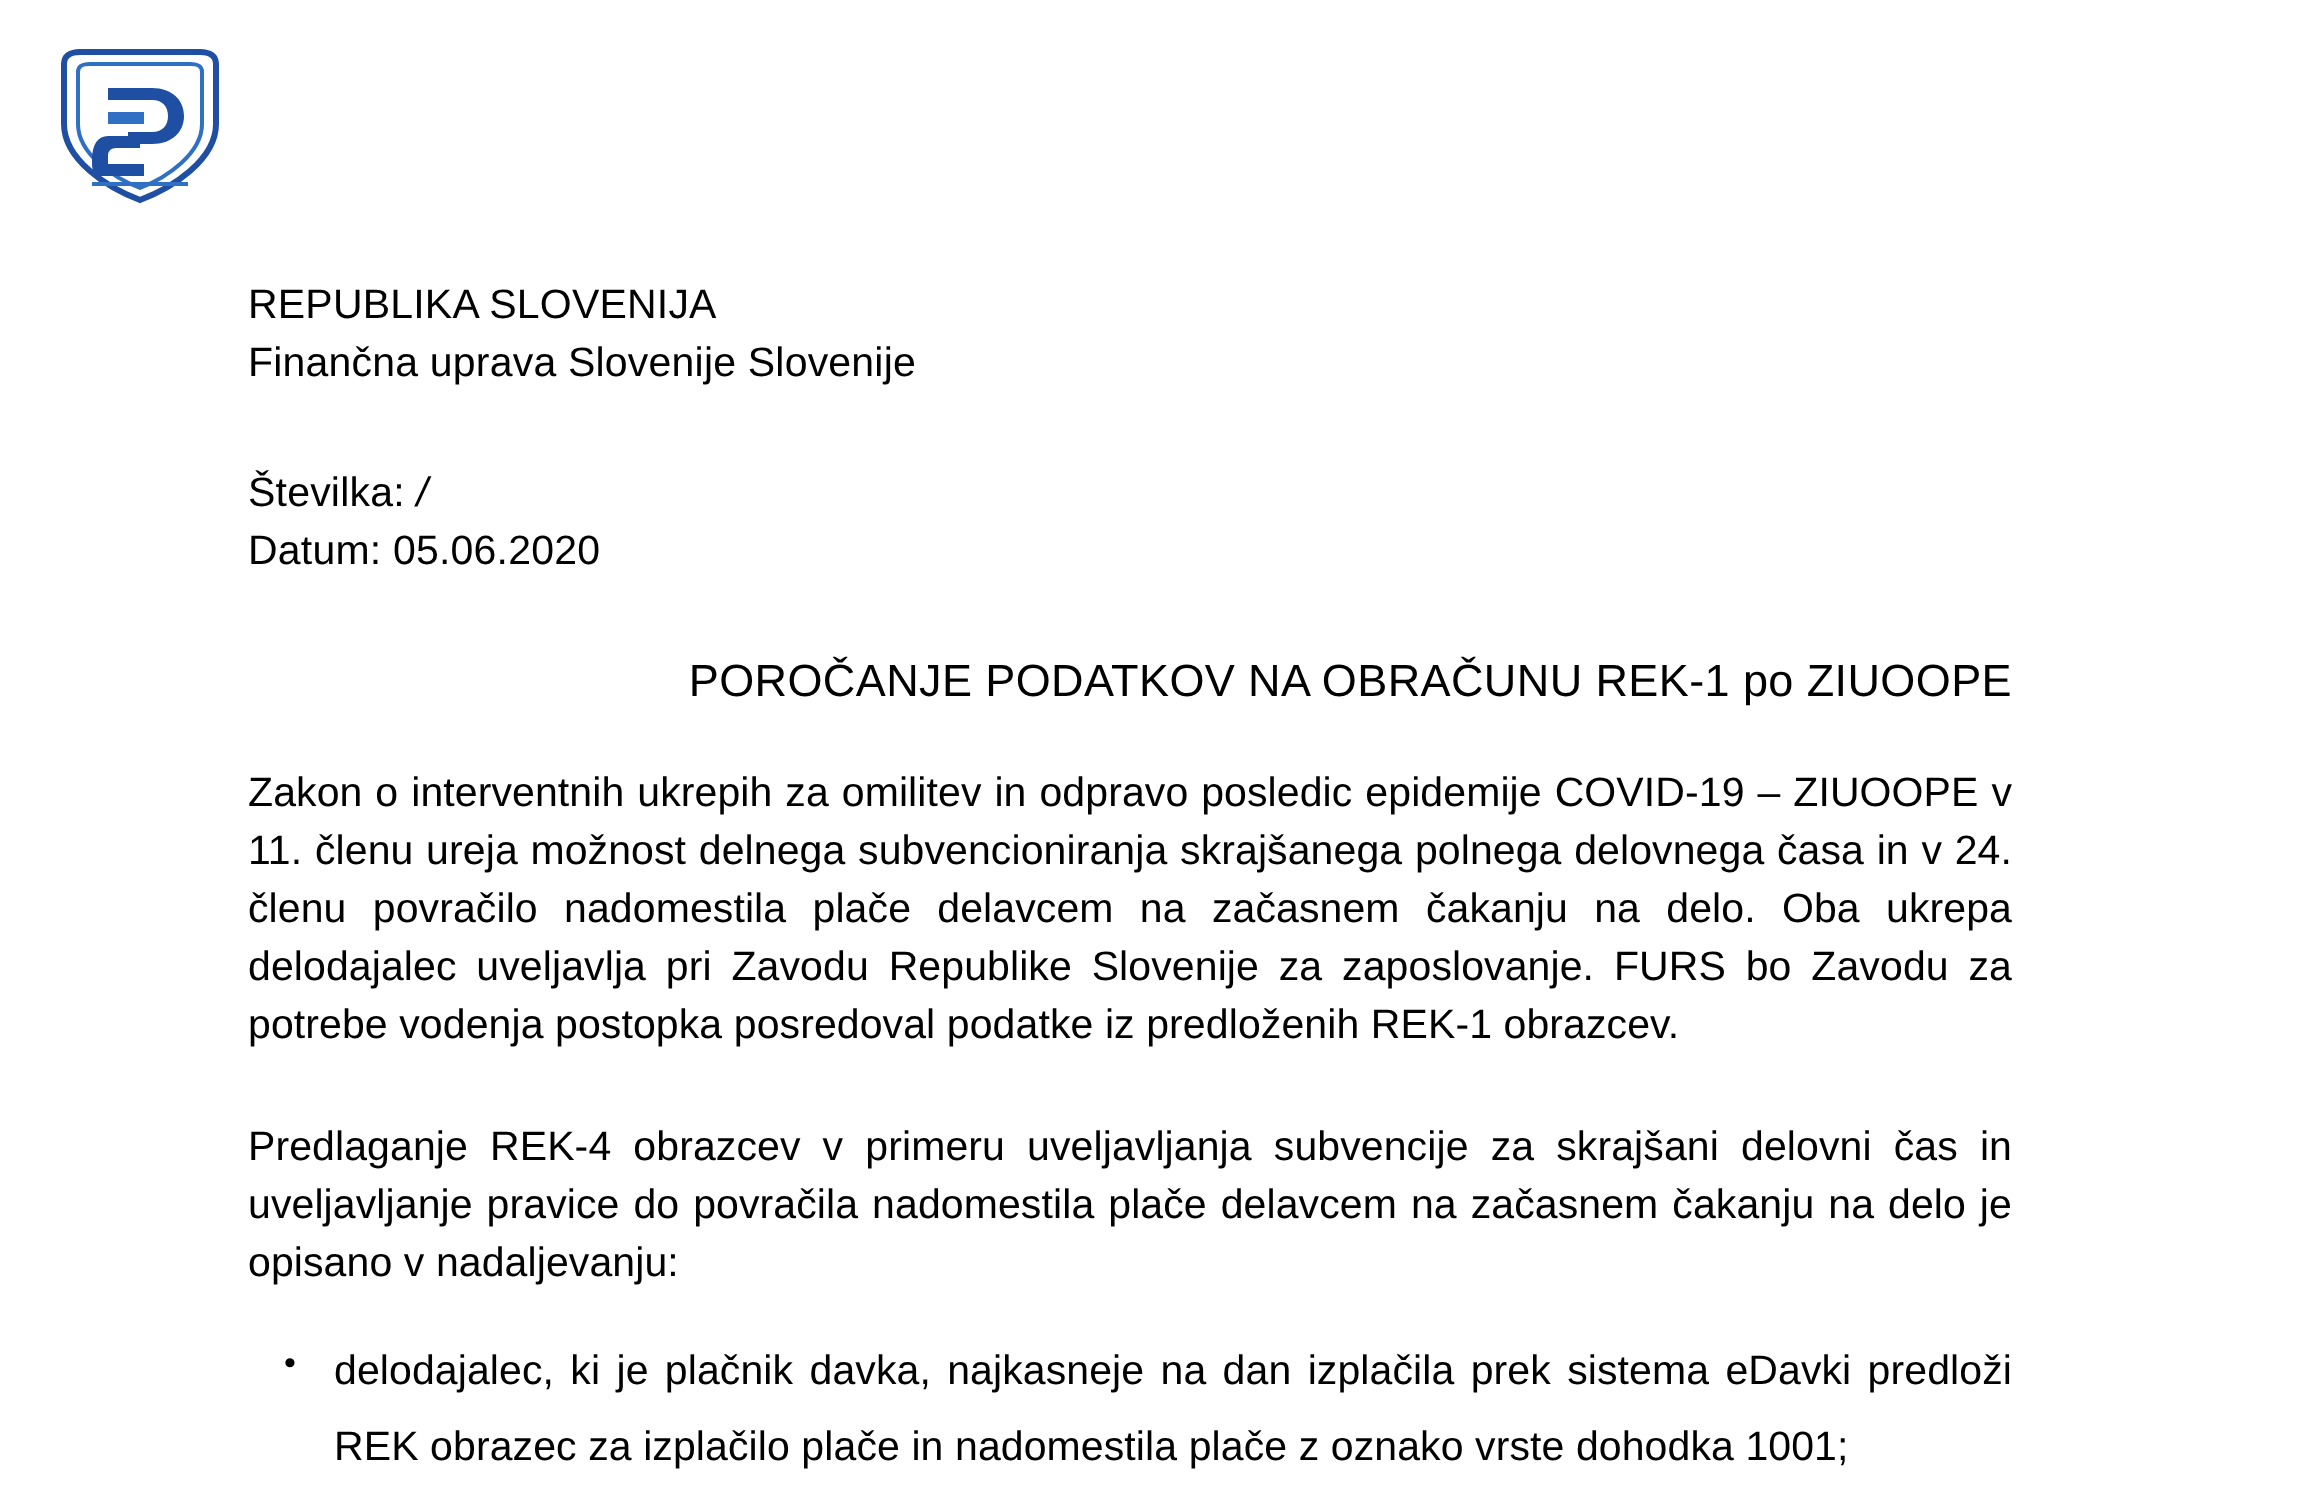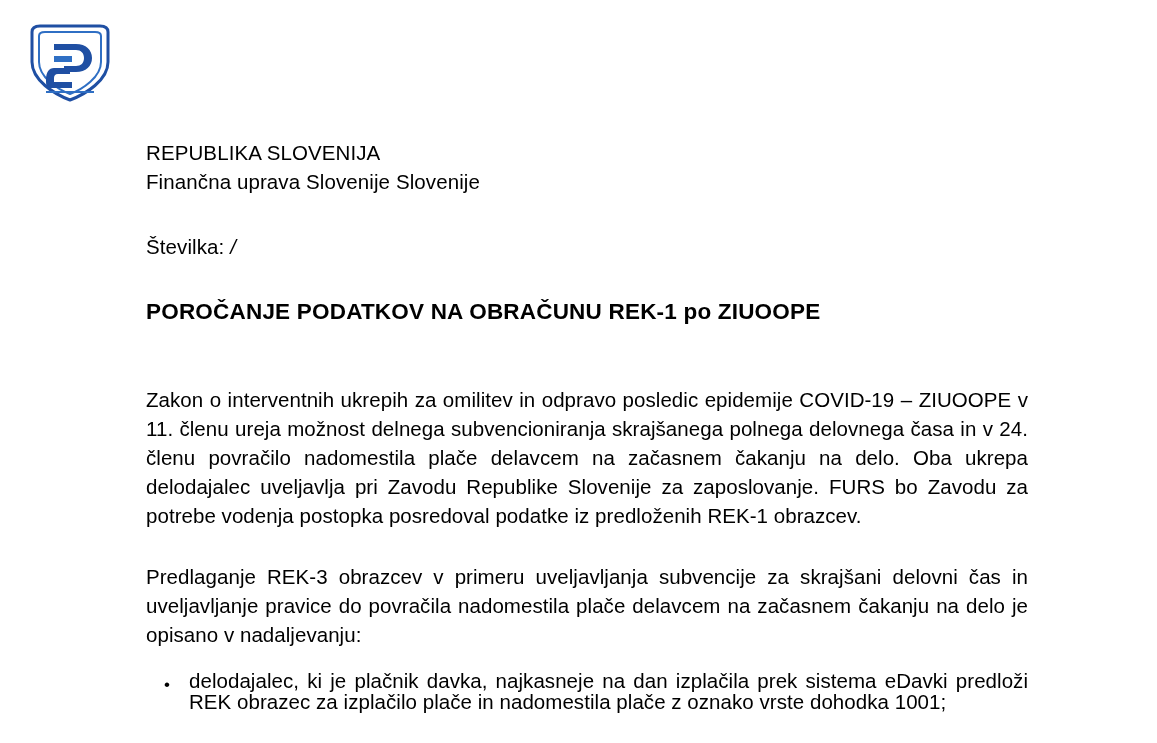--- a/index.html
+++ b/index.html
@@ -20,65 +20,65 @@
   }
   .logo {
     position: absolute;
     left: 24px;
     top: 22px;
     width: 92px;
     height: 82px;
   }
   .doc-body {
     position: absolute;
-    left: 146px;
+    left: 124px;
     top: 138px;
     width: 882px;
   }
   .org-block {
     font-size: 20.5px;
     line-height: 29px;
     letter-spacing: 0.1px;
   }
   .meta-block {
     margin-top: 36px;
     font-size: 20.5px;
     line-height: 29px;
     letter-spacing: 0.1px;
   }
   .meta-block .italic-slash {
     font-style: italic;
   }
   .doc-title {
     margin-top: 38px;
-    text-align: left;
+    text-align: right;
     font-size: 22.5px;
-    font-weight: bold;
+    font-weight: normal;
     letter-spacing: 0.2px;
   }
   .para {
-    margin-top: 60px;
+    margin-top: 28px;
     font-size: 20.5px;
     line-height: 29px;
     text-align: justify;
     letter-spacing: 0.05px;
   }
   .para.second {
     margin-top: 32px;
   }
   ul.bullets {
     margin: 2px 0 0 0;
     padding: 0;
     list-style: none;
   }
   ul.bullets li {
     position: relative;
     padding-left: 43px;
     font-size: 20.5px;
-    line-height: 21px;
+    line-height: 38px;
     text-align: justify;
     letter-spacing: 0.05px;
   }
   ul.bullets li::before {
     content: "\2022";
     position: absolute;
     left: 18px;
     top: 0;
     font-size: 17px;
     line-height: 29px;
@@ -105,26 +105,30 @@
     <div class="org-block">
       <div>REPUBLIKA SLOVENIJA</div>
       <div>Finančna uprava Slovenije Slovenije</div>
     </div>
 
     <div class="meta-block">
       <div>
         <span>Številka:</span>
         <span class="italic-slash">/</span>
       </div>
+      <div>
+        <span>Datum:</span>
+        <span>05.06.2020</span>
+      </div>
     </div>
 
     <div class="doc-title">POROČANJE PODATKOV NA OBRAČUNU REK-1 po ZIUOOPE</div>
 
     <p class="para">Zakon o interventnih ukrepih za omilitev in odpravo posledic epidemije COVID-19 – ZIUOOPE v 11. členu ureja možnost delnega subvencioniranja skrajšanega polnega delovnega časa in v 24. členu povračilo nadomestila plače delavcem na začasnem čakanju na delo. Oba ukrepa delodajalec uveljavlja pri Zavodu Republike Slovenije za zaposlovanje. FURS bo Zavodu za potrebe vodenja postopka posredoval podatke iz predloženih REK-1 obrazcev.</p>
 
-    <p class="para second">Predlaganje REK-3 obrazcev v primeru uveljavljanja subvencije za skrajšani delovni čas in uveljavljanje pravice do povračila nadomestila plače delavcem na začasnem čakanju na delo je opisano v nadaljevanju:</p>
+    <p class="para second">Predlaganje REK-4 obrazcev v primeru uveljavljanja subvencije za skrajšani delovni čas in uveljavljanje pravice do povračila nadomestila plače delavcem na začasnem čakanju na delo je opisano v nadaljevanju:</p>
 
     <ul class="bullets">
       <li>delodajalec, ki je plačnik davka, najkasneje na dan izplačila prek sistema eDavki predloži REK obrazec za izplačilo plače in nadomestila plače z oznako vrste dohodka 1001;</li>
     </ul>
 
   </div>
 </div>
 
 </body></html>

